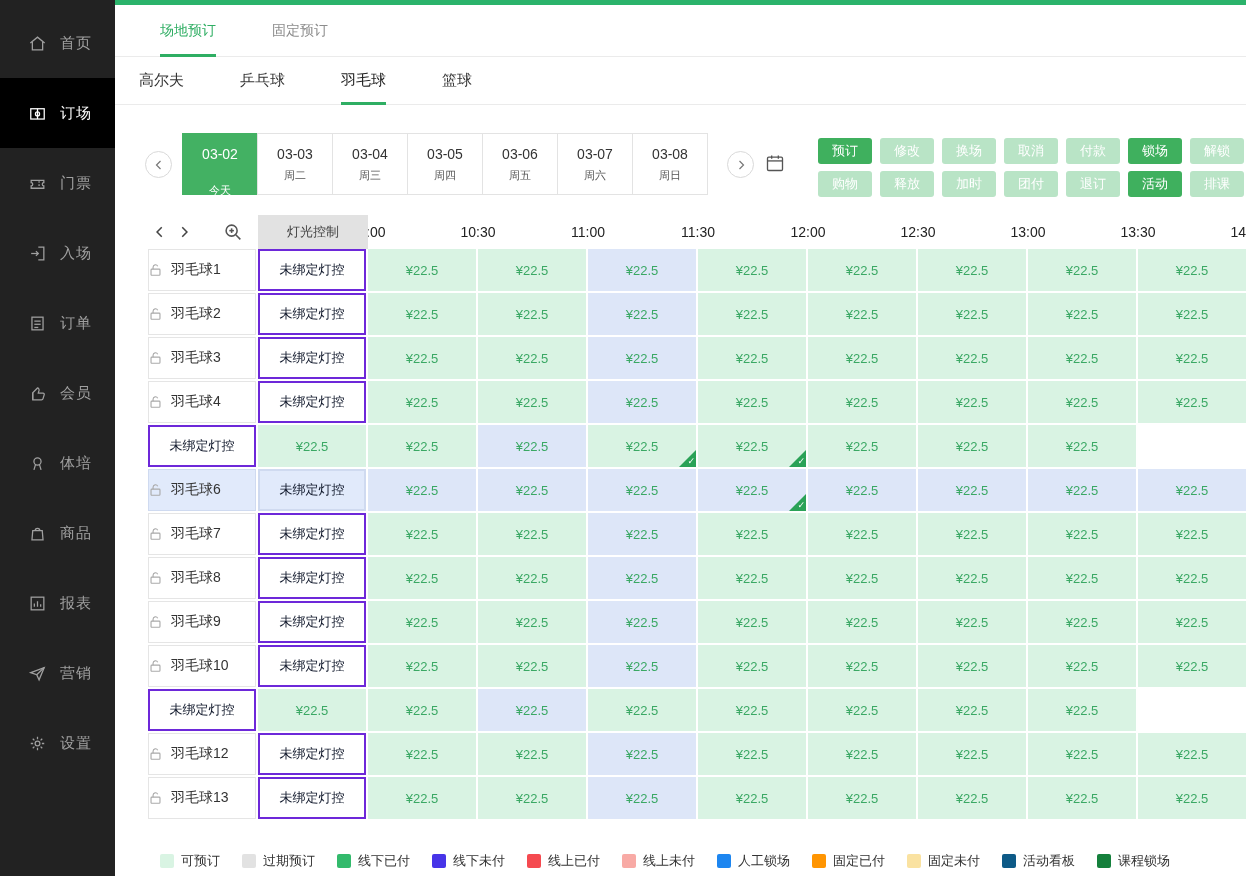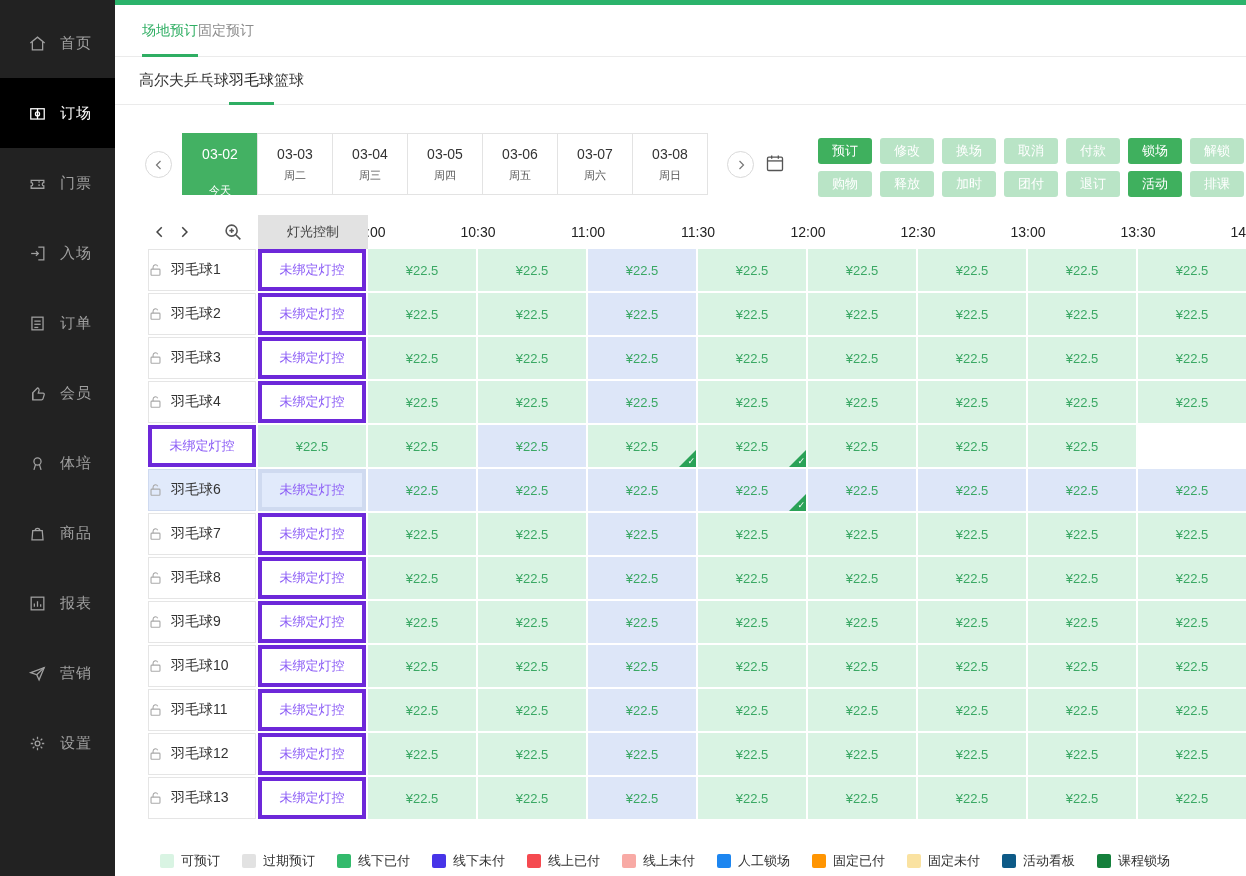--- a/index.html
+++ b/index.html
@@ -12,21 +12,21 @@
   .sb-item{height:70px;display:flex;align-items:center;padding-left:28px;gap:13px;color:#a0a0a0;cursor:pointer;}
   .sb-item.active{background:#000;color:#fff;}
   .sb-icon{width:19px;height:19px;display:inline-flex;}
   .sb-icon svg{width:19px;height:19px;}
   .sb-label{font-size:15px;letter-spacing:1px;}
 
   
   .main{flex:1;position:relative;background:#fff;overflow:hidden;display:flex;flex-direction:column;}
   .topstrip{height:5px;background:#2bb36b;flex-shrink:0;}
 
-  .tabbar{height:52px;border-bottom:1px solid #ebebeb;display:flex;align-items:stretch;padding-left:27px;flex-shrink:0;}
+  .tabbar{height:52px;border-bottom:1px solid #ebebeb;display:flex;align-items:stretch;padding-left:45px;gap:56px;flex-shrink:0;}
   .tab{display:flex;align-items:center;font-size:14px;color:#8c8c8c;position:relative;cursor:pointer;}
   .tab.active{color:#2fae63;}
   .tab.active::after{content:"";position:absolute;left:0;right:0;bottom:-1px;height:3px;background:#2fae63;}
   .tabbar.sports{height:48px;padding-left:24px;}
   .tabbar.sports .tab{color:#333;font-size:15px;}
   .tabbar.sports .tab.active{color:#222;}
 
   
   .toolbar{height:110px;position:relative;flex-shrink:0;}
   .circle-btn{position:absolute;top:46px;width:27px;height:27px;border-radius:50%;border:1px solid #d9d9d9;background:#fff;color:#777;display:flex;align-items:center;justify-content:center;cursor:pointer;}
@@ -57,21 +57,21 @@
   .zoom-btn{margin-left:26px;width:22px;height:22px;color:#555;cursor:pointer;}
   .zoom-btn svg{width:22px;height:22px;}
   .light-header{position:absolute;left:143px;top:0;width:110px;height:34px;background:#e2e2e2;display:flex;align-items:center;justify-content:center;font-size:13px;color:#444;z-index:2;cursor:pointer;}
   .time-label{position:absolute;top:0;height:34px;display:flex;align-items:center;transform:translateX(-50%);font-size:14px;color:#222;z-index:1;white-space:nowrap;}
 
   .g-row{display:flex;padding-left:33px;margin-bottom:2px;height:42px;flex-wrap:nowrap;}
   .g-cell{width:108px;margin-right:2px;display:flex;align-items:center;justify-content:center;flex-shrink:0;}
   .name-cell{border:1px solid #e5e5e5;background:#fff;justify-content:flex-start;padding-left:0;gap:9px;font-size:14px;color:#333;}
   .lock-wrap{width:13px;height:14px;color:#aaa;display:inline-flex;}
   .lock-wrap svg{width:13px;height:14px;}
-  .light-cell{border:4px solid #6d28d9;background:#fff;font-size:13px;color:#8b5cf6;cursor:pointer;}
+  .light-cell{border:2px solid #6d28d9;background:#fff;font-size:13px;color:#0f172a;cursor:pointer;}
   .price-cell{background:#d9f3e3;color:#3aa864;font-size:13px;position:relative;cursor:pointer;}
   .price-cell.blue{background:#dde6f8;}
   .g-row.hl .name-cell,.g-row.hl .light-cell{background:#e1eafb;border-color:#cfdaf0;}
   .g-row.hl .price-cell{background:#dde6f8;}
   .badge{position:absolute;right:0;bottom:0;width:0;height:0;border-left:17px solid transparent;border-bottom:17px solid #2aa257;}
   .badge-check{position:absolute;right:1px;bottom:0;color:#fff;font-size:9px;line-height:11px;z-index:1;}
 
   
   .legend{position:absolute;left:0;right:0;bottom:0;height:31px;background:#fff;display:flex;align-items:center;padding-left:45px;gap:22px;}
   .lg-item{display:flex;align-items:center;gap:7px;font-size:13px;color:#333;white-space:nowrap;}
@@ -662,29 +662,20 @@
               <span>¥22.5</span>
             </div>
             <div class="g-cell price-cell">
               <span>¥22.5</span>
             </div>
             <div class="g-cell price-cell">
               <span>¥22.5</span>
             </div>
           </div>
           <div class="g-row">
-            <div class="g-cell name-cell">
-              <span class="lock-wrap">
-                <svg viewBox="0 0 16 17" fill="none" stroke="currentColor" stroke-width="1.4">
-                  <rect x="2.5" y="7.5" width="11" height="7.5" rx="1"></rect>
-                  <path d="M5 7.5 V5 a3 3 0 0 1 5.7-1.2"></path>
-                </svg>
-              </span>
-              <span>羽毛球11</span>
-            </div>
             <div class="g-cell light-cell">未绑定灯控</div>
             <div class="g-cell price-cell">
               <span>¥22.5</span>
             </div>
             <div class="g-cell price-cell">
               <span>¥22.5</span>
             </div>
             <div class="g-cell price-cell blue">
               <span>¥22.5</span>
             </div>

